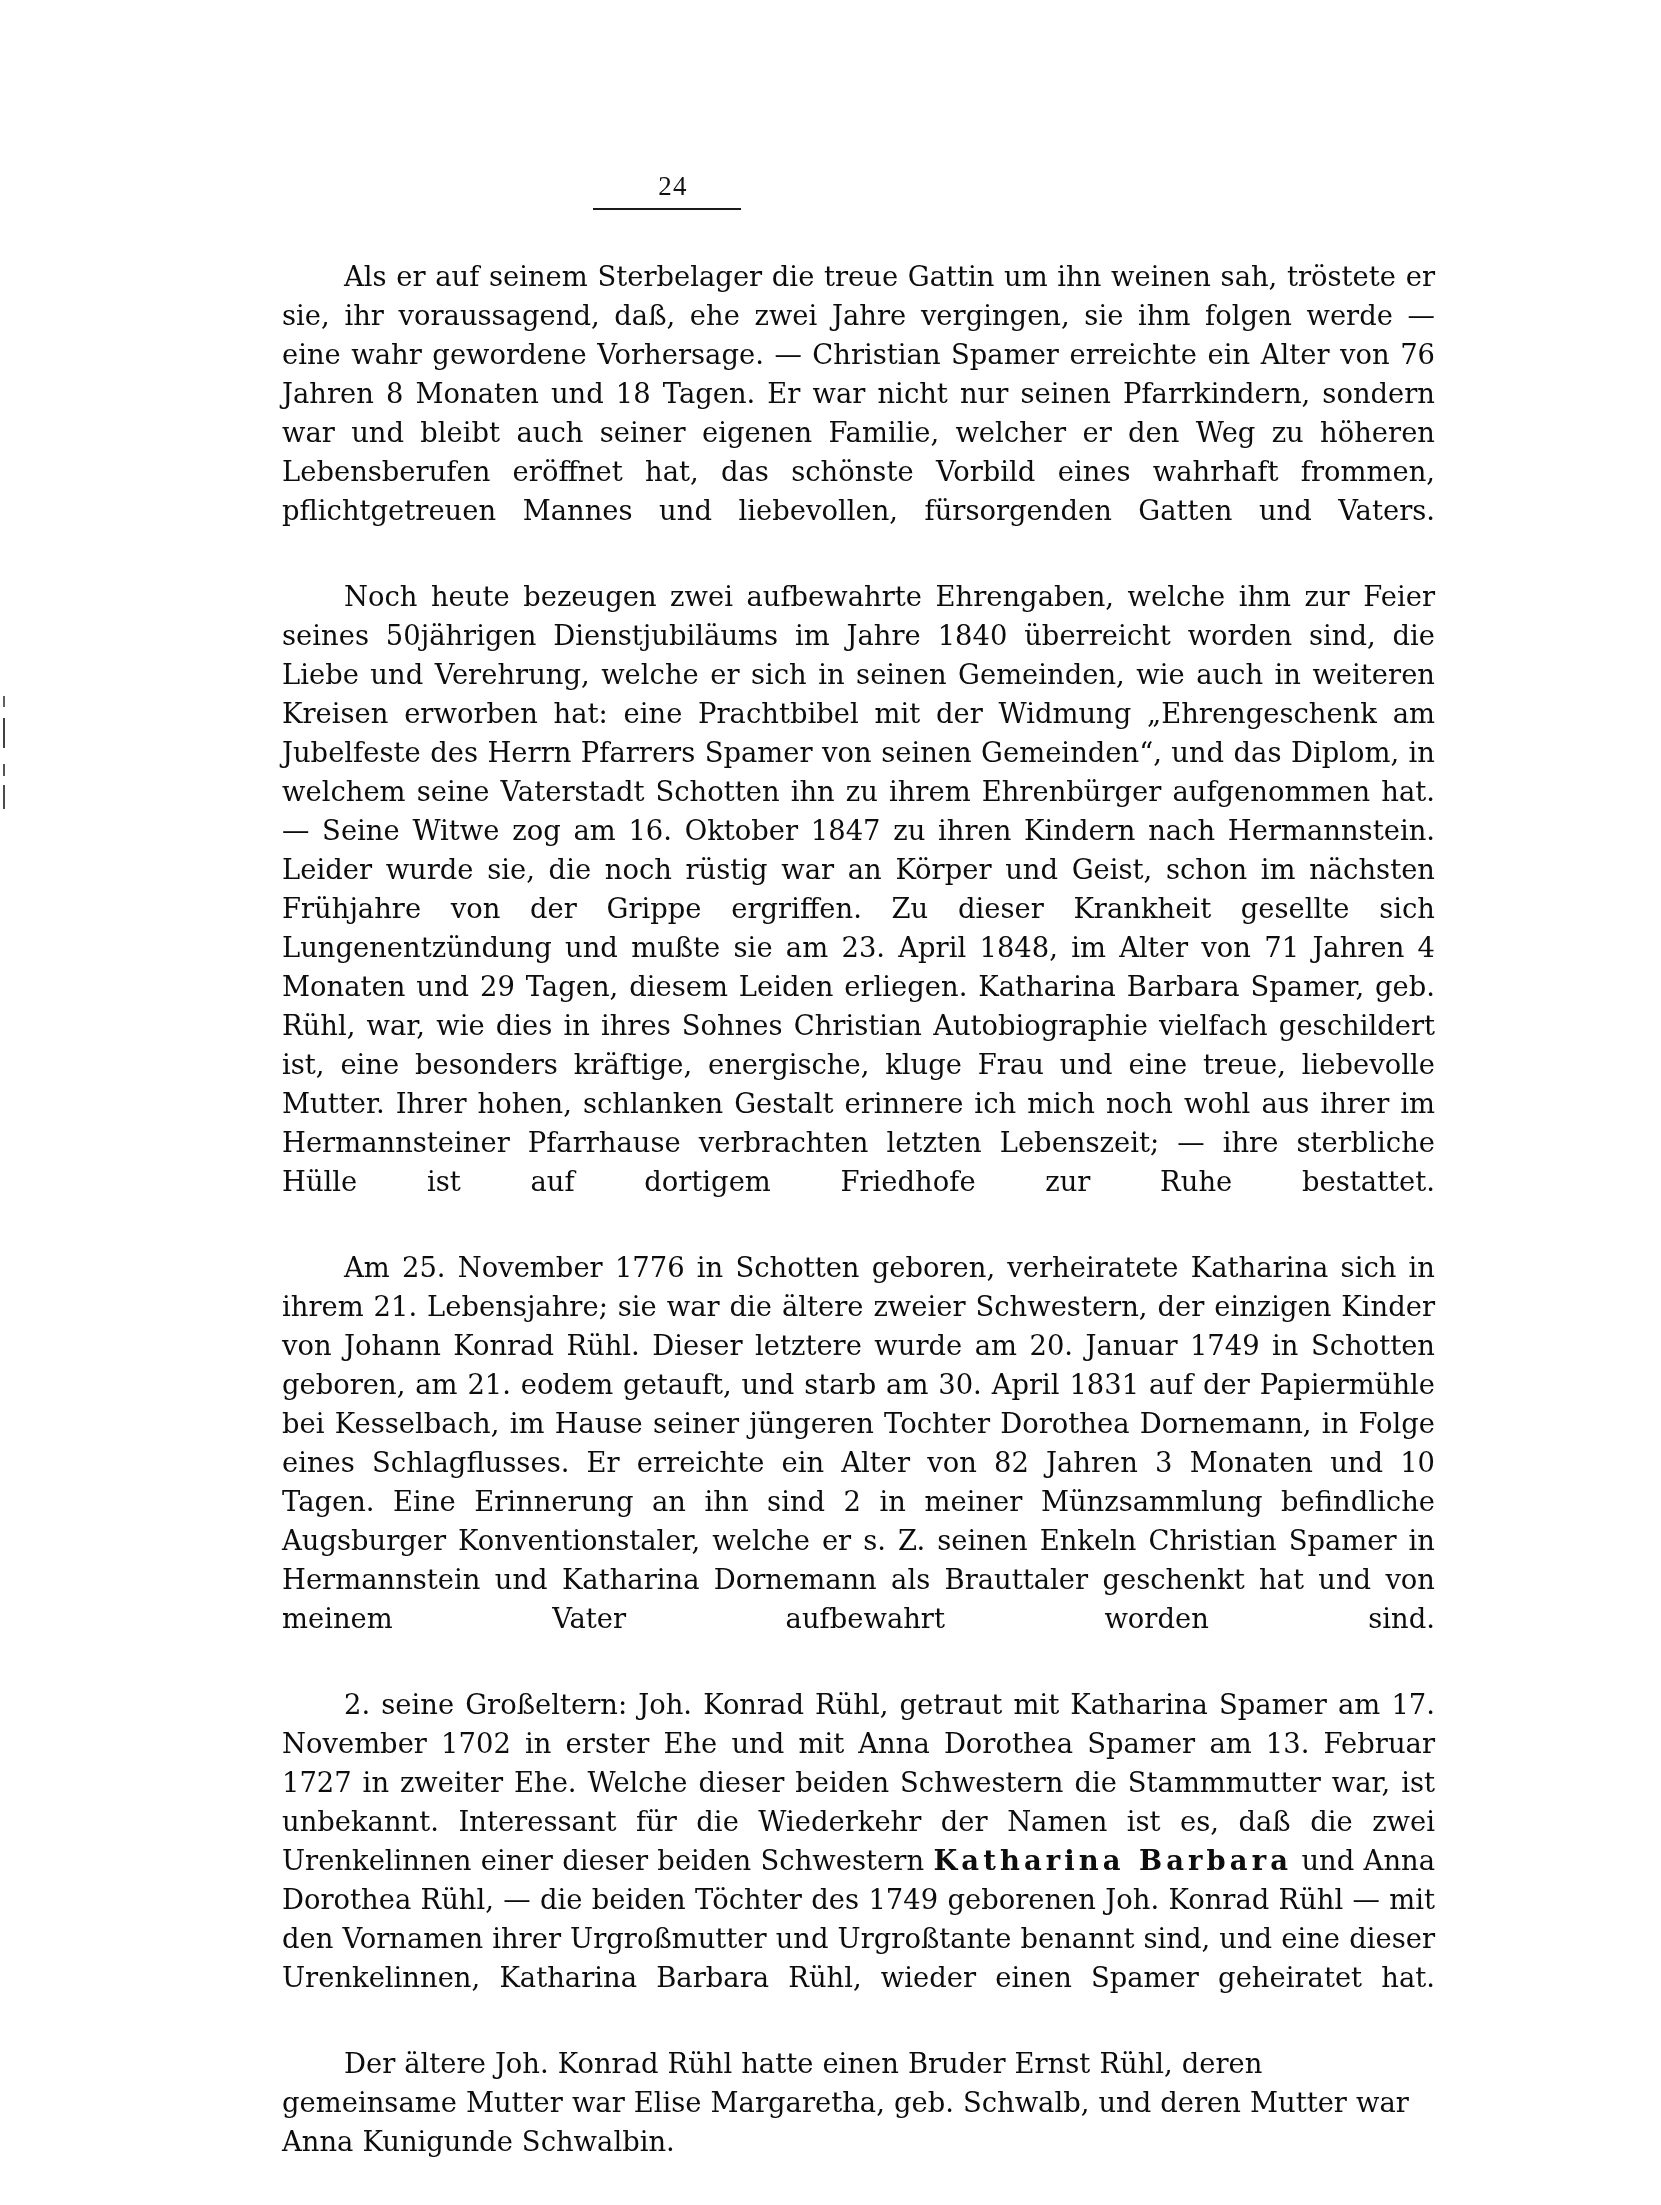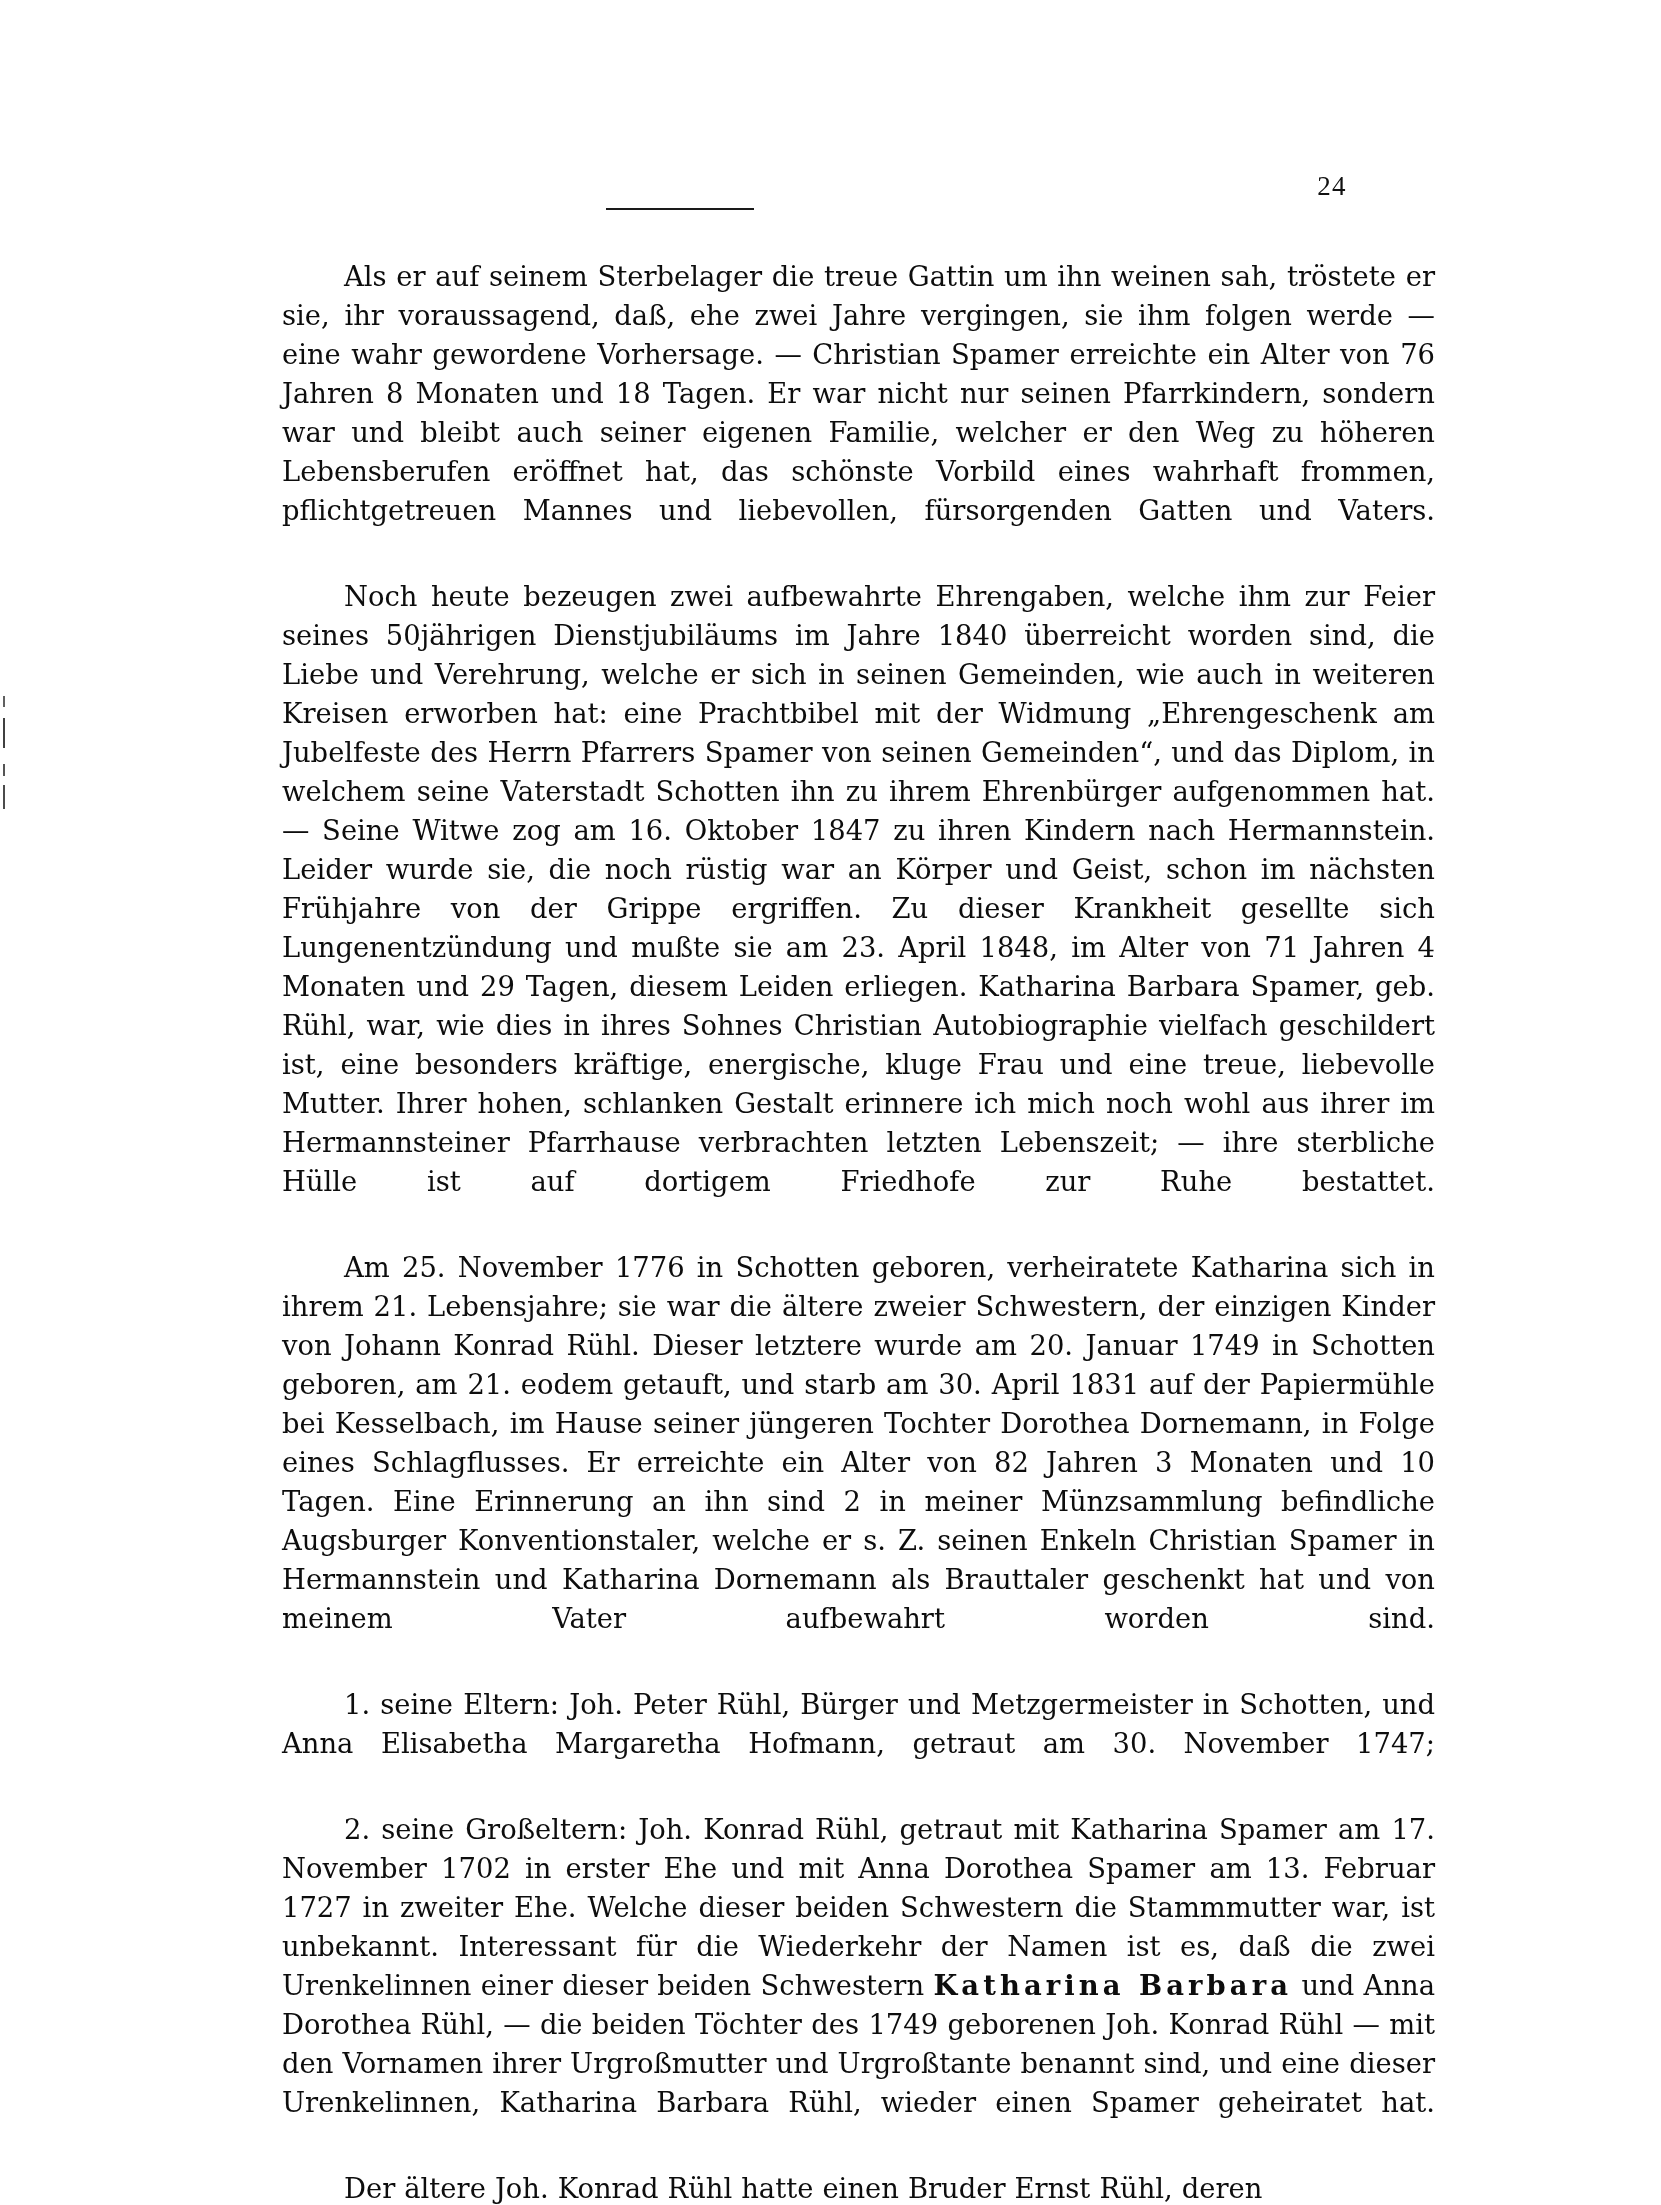--- a/index.html
+++ b/index.html
@@ -12,24 +12,24 @@
     width: 1662px;
     height: 2205px;
     background: #ffffff;
     box-sizing: border-box;
     overflow: hidden;
   }
 
   
   .folio-block {
     position: absolute;
-    left: 13px;
+    left: 0;
     top: 173px;
     width: 1334px;
-    text-align: right;
+    text-align: center;
   }
   .folio-number {
     font-family: "Liberation Serif", "DejaVu Serif", serif;
     font-size: 27px;
     letter-spacing: 1.4px;
     color: #111111;
     line-height: 1;
     display: block;
     margin-left: 12.2px;
   }
@@ -104,21 +104,20 @@
 
   <div class="textblock">
 
     <p class="para">Als er auf seinem Sterbelager die treue Gattin um ihn weinen sah, tröstete er sie, ihr voraussagend, daß, ehe zwei Jahre vergingen, sie ihm folgen werde — eine wahr gewordene Vorhersage. — Christian Spamer erreichte ein Alter von 76 Jahren 8 Monaten und 18 Tagen. Er war nicht nur seinen Pfarrkindern, sondern war und bleibt auch seiner eigenen Familie, welcher er den Weg zu höheren Lebensberufen eröffnet hat, das schönste Vorbild eines wahrhaft frommen, pflichtgetreuen Mannes und liebevollen, fürsorgenden Gatten und Vaters.</p>
 
     <p class="para">Noch heute bezeugen zwei aufbewahrte Ehrengaben, welche ihm zur Feier seines 50jährigen Dienstjubiläums im Jahre 1840 überreicht worden sind, die Liebe und Verehrung, welche er sich in seinen Gemeinden, wie auch in weiteren Kreisen erworben hat: eine Prachtbibel mit der Widmung „Ehrengeschenk am Jubelfeste des Herrn Pfarrers Spamer von seinen Gemeinden“, und das Diplom, in welchem seine Vaterstadt Schotten ihn zu ihrem Ehrenbürger aufgenommen hat. — Seine Witwe zog am 16. Oktober 1847 zu ihren Kindern nach Hermannstein. Leider wurde sie, die noch rüstig war an Körper und Geist, schon im nächsten Frühjahre von der Grippe ergriffen. Zu dieser Krankheit gesellte sich Lungenentzündung und mußte sie am 23. April 1848, im Alter von 71 Jahren 4 Monaten und 29 Tagen, diesem Leiden erliegen. Katharina Barbara Spamer, geb. Rühl, war, wie dies in ihres Sohnes Christian Autobiographie vielfach geschildert ist, eine besonders kräftige, energische, kluge Frau und eine treue, liebevolle Mutter. Ihrer hohen, schlanken Gestalt erinnere ich mich noch wohl aus ihrer im Hermannsteiner Pfarrhause verbrachten letzten Lebenszeit; — ihre sterbliche Hülle ist auf dortigem Friedhofe zur Ruhe bestattet.</p>
 
     <p class="para">Am 25. November 1776 in Schotten geboren, verheiratete Katharina sich in ihrem 21. Lebensjahre; sie war die ältere zweier Schwestern, der einzigen Kinder von Johann Konrad Rühl. Dieser letztere wurde am 20. Januar 1749 in Schotten geboren, am 21. eodem getauft, und starb am 30. April 1831 auf der Papiermühle bei Kesselbach, im Hause seiner jüngeren Tochter Dorothea Dornemann, in Folge eines Schlagflusses. Er erreichte ein Alter von 82 Jahren 3 Monaten und 10 Tagen. Eine Erinnerung an ihn sind 2 in meiner Münzsammlung befindliche Augsburger Konventionstaler, welche er s. Z. seinen Enkeln Christian Spamer in Hermannstein und Katharina Dornemann als Brauttaler geschenkt hat und von meinem Vater aufbewahrt worden sind.</p>
 
 
-    <p class="para">1. seine Eltern: Joh. Peter Rühl, Bürger und Metzgermeister in Schotten, und Anna Elisabetha Margaretha Hofmann, getraut am 30. November 1747;</p>
 
     <p class="para">
       <span>2. seine Großeltern: Joh. Konrad Rühl, getraut mit Katharina Spamer am 17. November 1702 in erster Ehe und mit Anna Dorothea Spamer am 13. Februar 1727 in zweiter Ehe. Welche dieser beiden Schwestern die Stammmutter war, ist unbekannt.     Interessant für die Wiederkehr der Namen ist es, daß die zwei Urenkelinnen einer dieser beiden Schwestern </span><span class="sperr">Katharina Barbara</span><span> und Anna Dorothea Rühl, — die beiden Töchter des 1749 geborenen Joh. Konrad Rühl — mit den Vornamen ihrer Urgroßmutter und Urgroßtante benannt sind, und eine dieser Urenkelinnen, Katharina Barbara Rühl, wieder einen Spamer geheiratet hat.</span>
     </p>
 
     <p class="para">Der ältere Joh. Konrad Rühl hatte einen Bruder Ernst Rühl, deren gemeinsame Mutter war Elise Margaretha, geb. Schwalb, und deren Mutter war Anna Kunigunde Schwalbin.</p>
 
   </div>
 </div>
 

